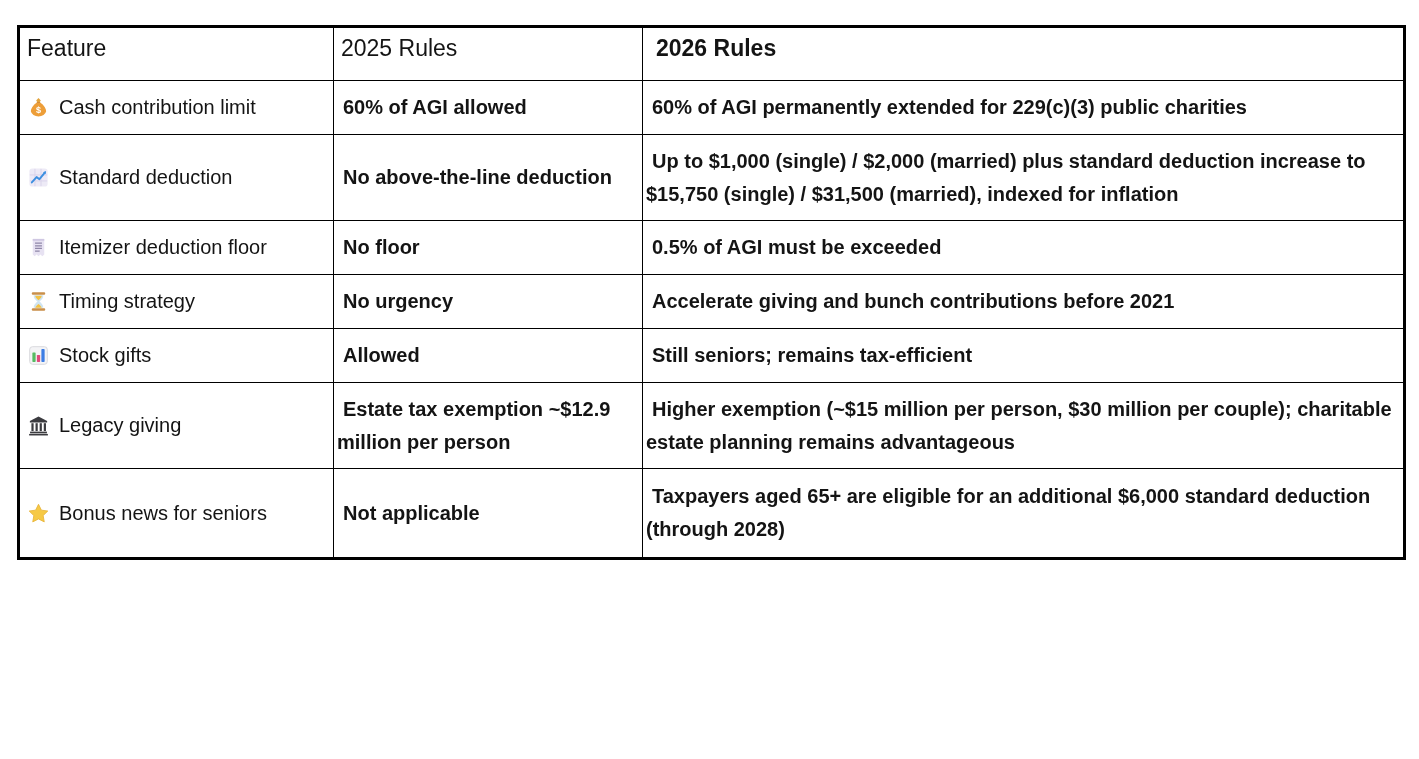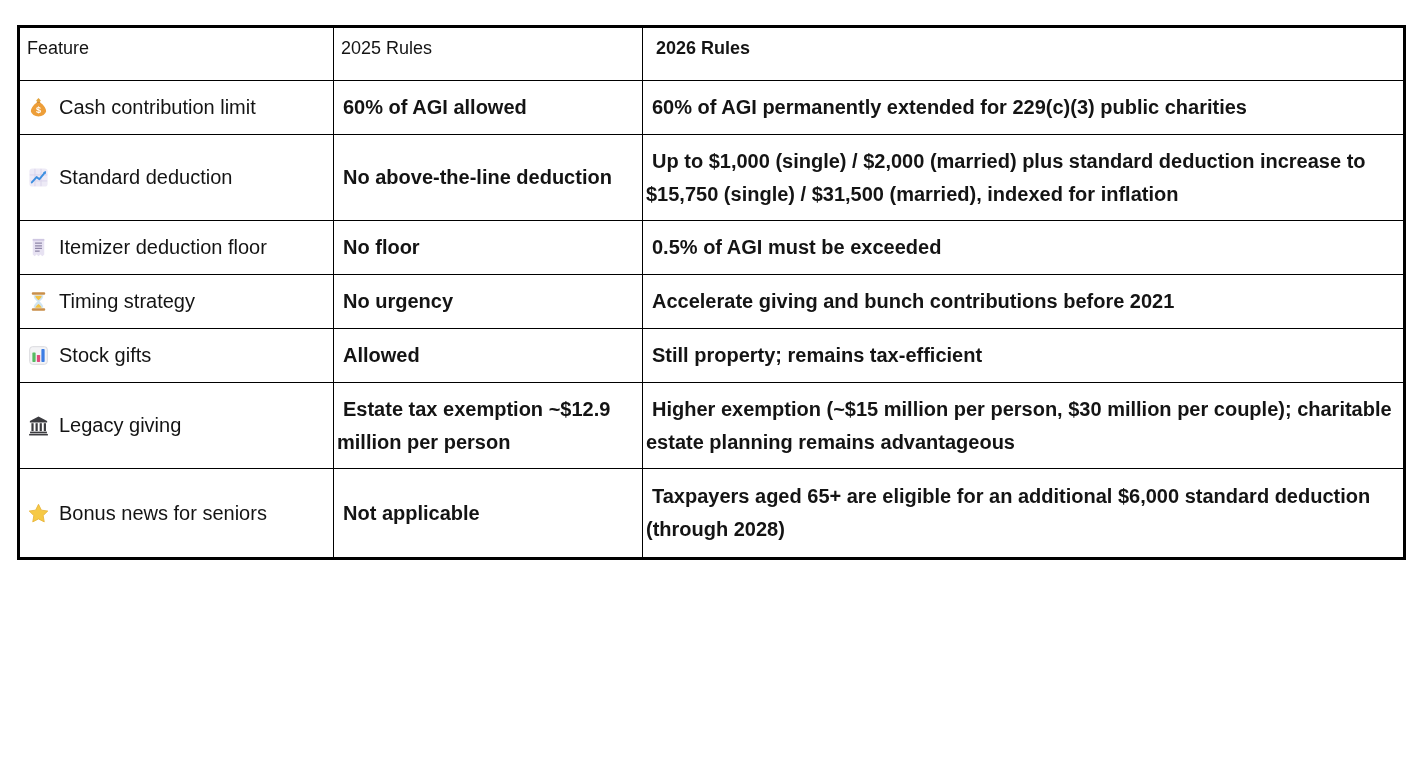--- a/index.html
+++ b/index.html
@@ -21,21 +21,21 @@
     border:1.5px solid #000;
     text-align:left;
     vertical-align:middle;
     font-size:20px;
     line-height:33px;
     font-weight:400;
     padding:4px 8px 4px 3px;
     overflow:hidden;
   }
   th{
-    font-size:18px;
+    font-size:23px;
     font-weight:500;
     line-height:28px;
     padding:6px 8px 6px 7px;
     vertical-align:top;
   }
   tr.hdr{height:54px;}
   tr.rh{height:54px;}
   tr.rt1{height:84px;}
   tr.rt{height:86px;}
   tr.rb{height:90px;}
@@ -122,21 +122,21 @@
     <tr class="rh">
       <td class="feature-cell">
         <span class="icon"><svg viewBox="0 0 24 24">
           <rect x="2.8" y="2.8" width="18.4" height="18.4" rx="3" fill="#F4F4F6" stroke="#D8D8DC" stroke-width="1"></rect>
           <rect x="5.6" y="8.8" width="3.4" height="10" rx="0.7" fill="#57BB63"></rect>
           <rect x="10.3" y="11.4" width="3.4" height="7.4" rx="0.7" fill="#E0487A"></rect>
           <rect x="15" y="5.2" width="3.4" height="13.6" rx="0.7" fill="#3D7DE4"></rect>
         </svg></span><span class="feature-text">Stock gifts</span>
       </td>
       <td><span class="cell-text">Allowed</span></td>
-      <td><span class="cell-text">Still property; remains tax-efficient</span></td>
+      <td><span class="cell-text">Still seniors; remains tax-efficient</span></td>
     </tr>
 
 
 
     <tr class="rt">
       <td class="feature-cell">
         <span class="icon"><svg viewBox="0 0 24 24" fill="#3B3B3F">
           <path d="M12 2.6 L21 7.2 V8.8 H3 V7.2 z"></path>
           <rect x="4.6" y="9.6" width="2.3" height="8.2"></rect>
           <rect x="8.9" y="9.6" width="2.3" height="8.2"></rect>

